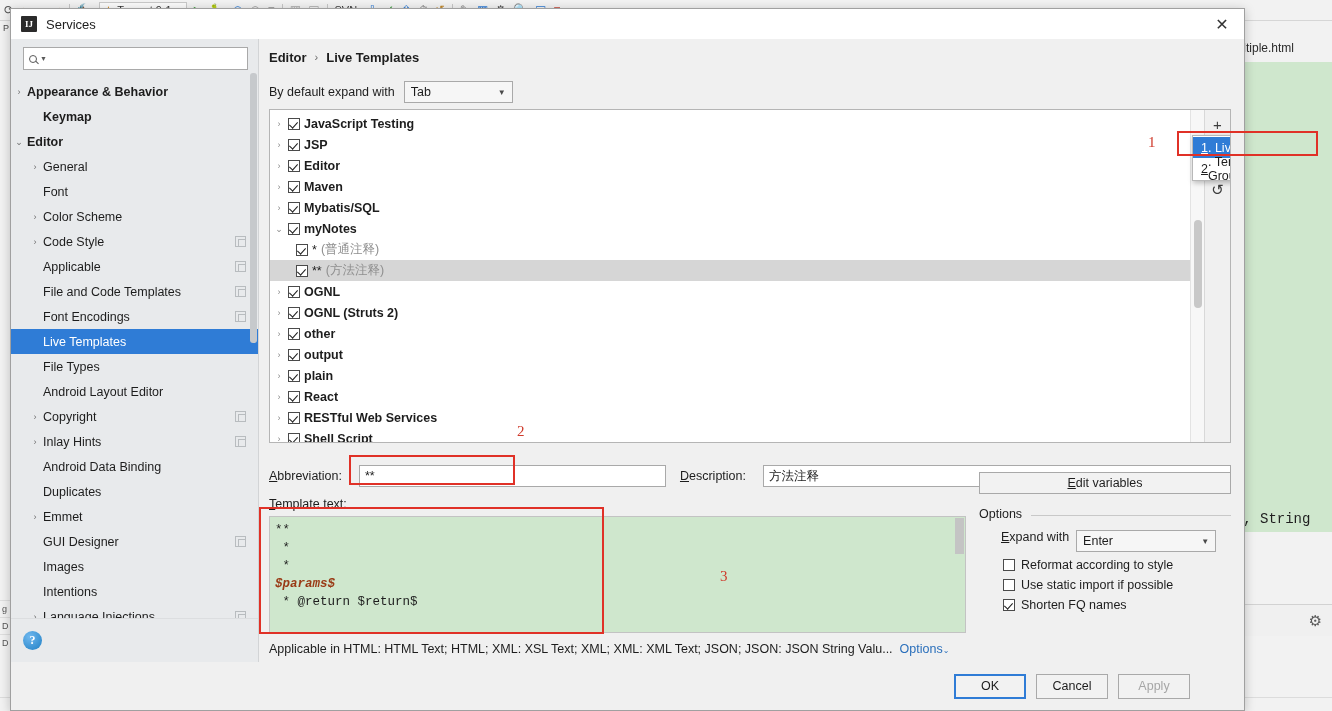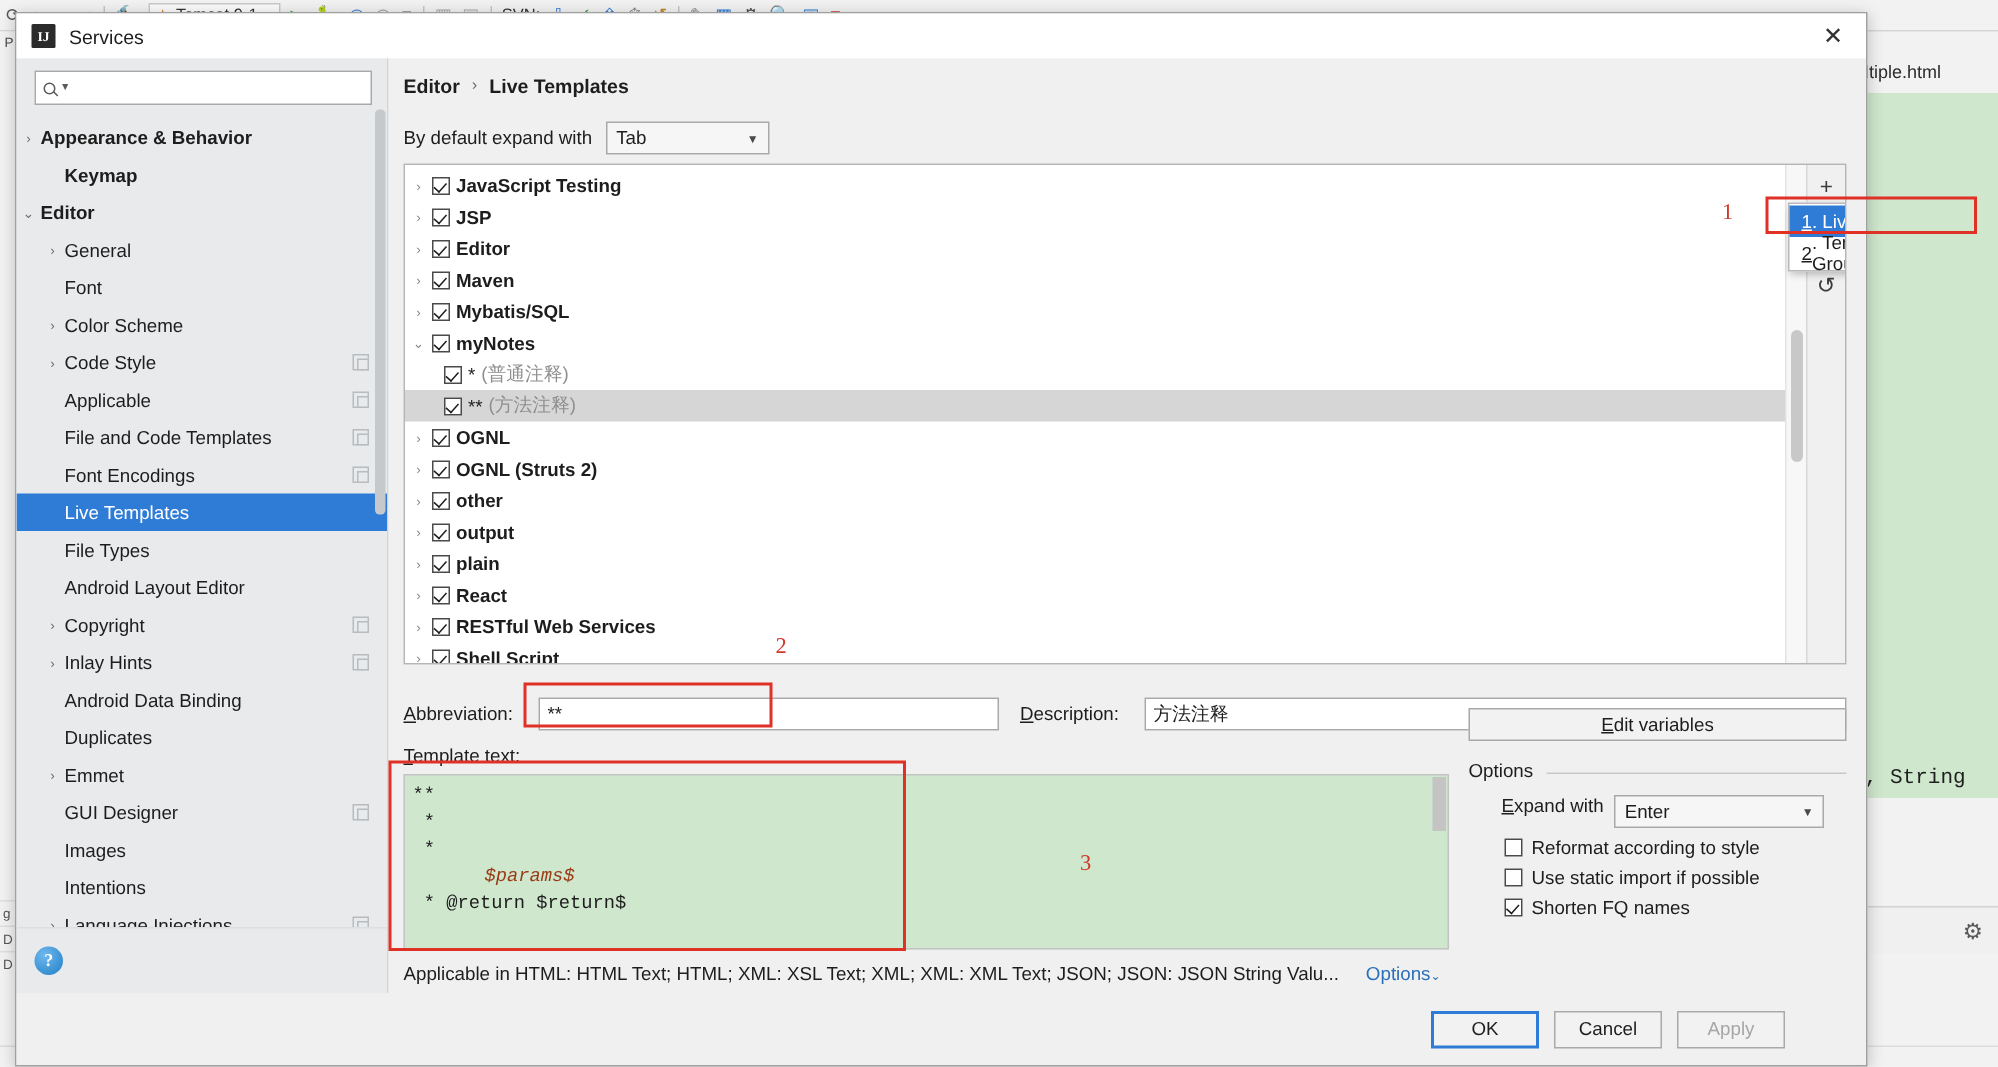--- a/index.html
+++ b/index.html
@@ -267,21 +267,21 @@
   .tmpl-label u { text-decoration: underline; }
 
   .mid-row { display: flex; gap: 13px; }
   .tmpl-area {
     width: 697px; height: 117px; background: #cfe7cd;
     border: 1px solid #c3c3c3; position: relative; overflow: hidden;
     font-family: "Liberation Mono", monospace; font-size: 12.5px;
     color: #1d1d1d; padding: 4px 0 0 5px; line-height: 18px;
   }
   .tmpl-area .ln { white-space: pre; }
-  .tmpl-area .var { color: #9a3b16; font-weight: normal; font-style: italic; margin-left: 48px; }
+  .tmpl-area .var { color: #9a3b16; font-weight: bold; font-style: italic; }
   .tmpl-scroll {
     position: absolute; right: 1px; top: 1px; width: 9px; height: 36px;
     background: #c4c4c4;
   }
   .tmpl-badge-3 {
     position: absolute; left: 450px; top: 50px;
     color: #cf3a2b; font-size: 15px; font-family: "Liberation Serif", serif;
   }
 
   .opt-col { flex: 1; display: flex; flex-direction: column; }
@@ -313,21 +313,21 @@
     content: ""; position: absolute; left: 2px; top: 1px;
     width: 4px; height: 7px; border: solid #1d1d1d;
     border-width: 0 1.6px 1.6px 0; transform: rotate(42deg);
   }
   .chk-row {
     display: flex; align-items: center; gap: 6px; margin-top: 6px;
     padding-left: 24px; font-size: 12.5px;
   }
 
   .applicable {
-    display: flex; align-items: center; gap: 18px;
+    display: flex; align-items: center; gap: 7px;
     font-size: 12.5px; margin-top: 9px; white-space: nowrap;
   }
   .applicable .chg { color: #2a6fbb; cursor: pointer; }
   .applicable .chg .ar { font-size: 8px; }
 
   .dlg-footer {
     flex: none; height: 48px; display: flex; align-items: center;
     justify-content: flex-end; gap: 10px; padding-right: 54px;
     background: #f0f0f0;
   }

